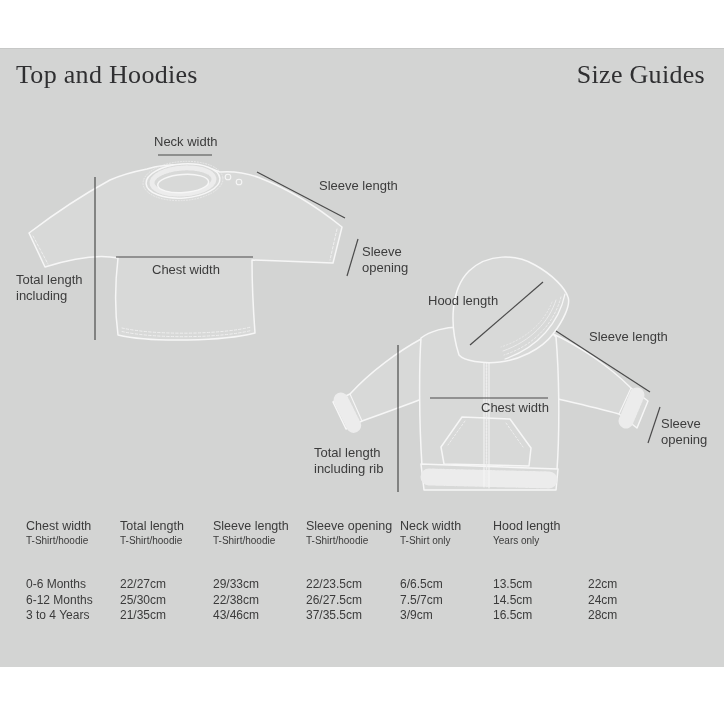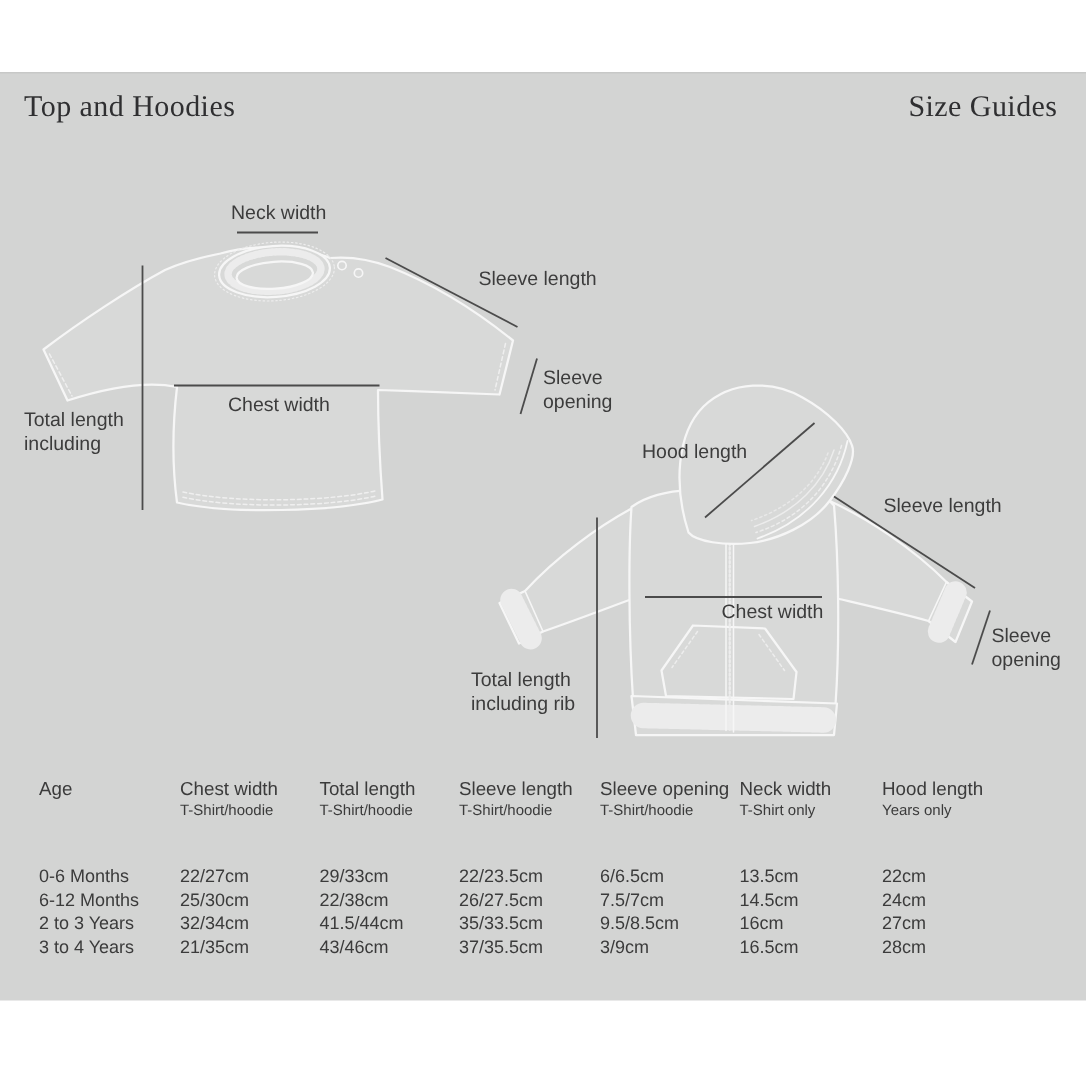--- a/index.html
+++ b/index.html
@@ -1,21 +1,21 @@
 <!DOCTYPE html>
 <html><head>
 <meta charset="utf-8">
 <style>
   html,body{margin:0;padding:0;background:#ffffff;}
   .page{position:relative;width:724px;height:724px;background:#ffffff;overflow:hidden;
         font-family:"Liberation Sans","DejaVu Sans",sans-serif;}
   .panel{position:absolute;left:0;top:48px;width:724px;height:618px;
          background:#d3d4d3;border-top:1px solid #c7c8c7;}
   .title{position:absolute;top:60px;font-family:"Liberation Serif","DejaVu Serif",serif;
-         font-size:20px;color:#2f2f31;letter-spacing:.3px;white-space:nowrap;}
+         font-size:26px;color:#2f2f31;letter-spacing:.3px;white-space:nowrap;}
   .title-left{left:16px;}
   .title-right{right:19px;text-align:center;}
   svg.drawing{position:absolute;left:0;top:0;width:724px;height:724px;}
   .diag-label{position:absolute;font-size:13px;line-height:16px;color:#3c3c3c;white-space:nowrap;}
   
   .size-table{position:absolute;left:26px;top:518px;right:8px;color:#3b3b3b;}
   .thead,.tr{display:grid;grid-template-columns:94px 93px 93px 94px 93px 95px auto;}
   .th-main{font-size:12.5px;line-height:16px;}
   .th-sub{font-size:10px;line-height:13px;}
   .tbody{margin-top:30px;}
@@ -114,24 +114,20 @@
     <div>opening</div>
   </div>
   <div class="diag-label" style="left:314px;top:445px;">
     <div>Total length</div>
     <div>including rib</div>
   </div>
 
   <div class="size-table">
     <div class="thead">
       <div class="th">
-        <div class="th-main">Age</div>
-        <div class="th-sub"></div>
-      </div>
-      <div class="th">
         <div class="th-main">Chest width</div>
         <div class="th-sub">T-Shirt/hoodie</div>
       </div>
       <div class="th">
         <div class="th-main">Total length</div>
         <div class="th-sub">T-Shirt/hoodie</div>
       </div>
       <div class="th">
         <div class="th-main">Sleeve length</div>
         <div class="th-sub">T-Shirt/hoodie</div>
@@ -162,29 +158,20 @@
       <div class="tr">
         <div class="td">6-12 Months</div>
         <div class="td">25/30cm</div>
         <div class="td">22/38cm</div>
         <div class="td">26/27.5cm</div>
         <div class="td">7.5/7cm</div>
         <div class="td">14.5cm</div>
         <div class="td">24cm</div>
       </div>
       <div class="tr">
-        <div class="td">2 to 3 Years</div>
-        <div class="td">32/34cm</div>
-        <div class="td">41.5/44cm</div>
-        <div class="td">35/33.5cm</div>
-        <div class="td">9.5/8.5cm</div>
-        <div class="td">16cm</div>
-        <div class="td">27cm</div>
-      </div>
-      <div class="tr">
         <div class="td">3 to 4 Years</div>
         <div class="td">21/35cm</div>
         <div class="td">43/46cm</div>
         <div class="td">37/35.5cm</div>
         <div class="td">3/9cm</div>
         <div class="td">16.5cm</div>
         <div class="td">28cm</div>
       </div>
     </div>
   </div>

